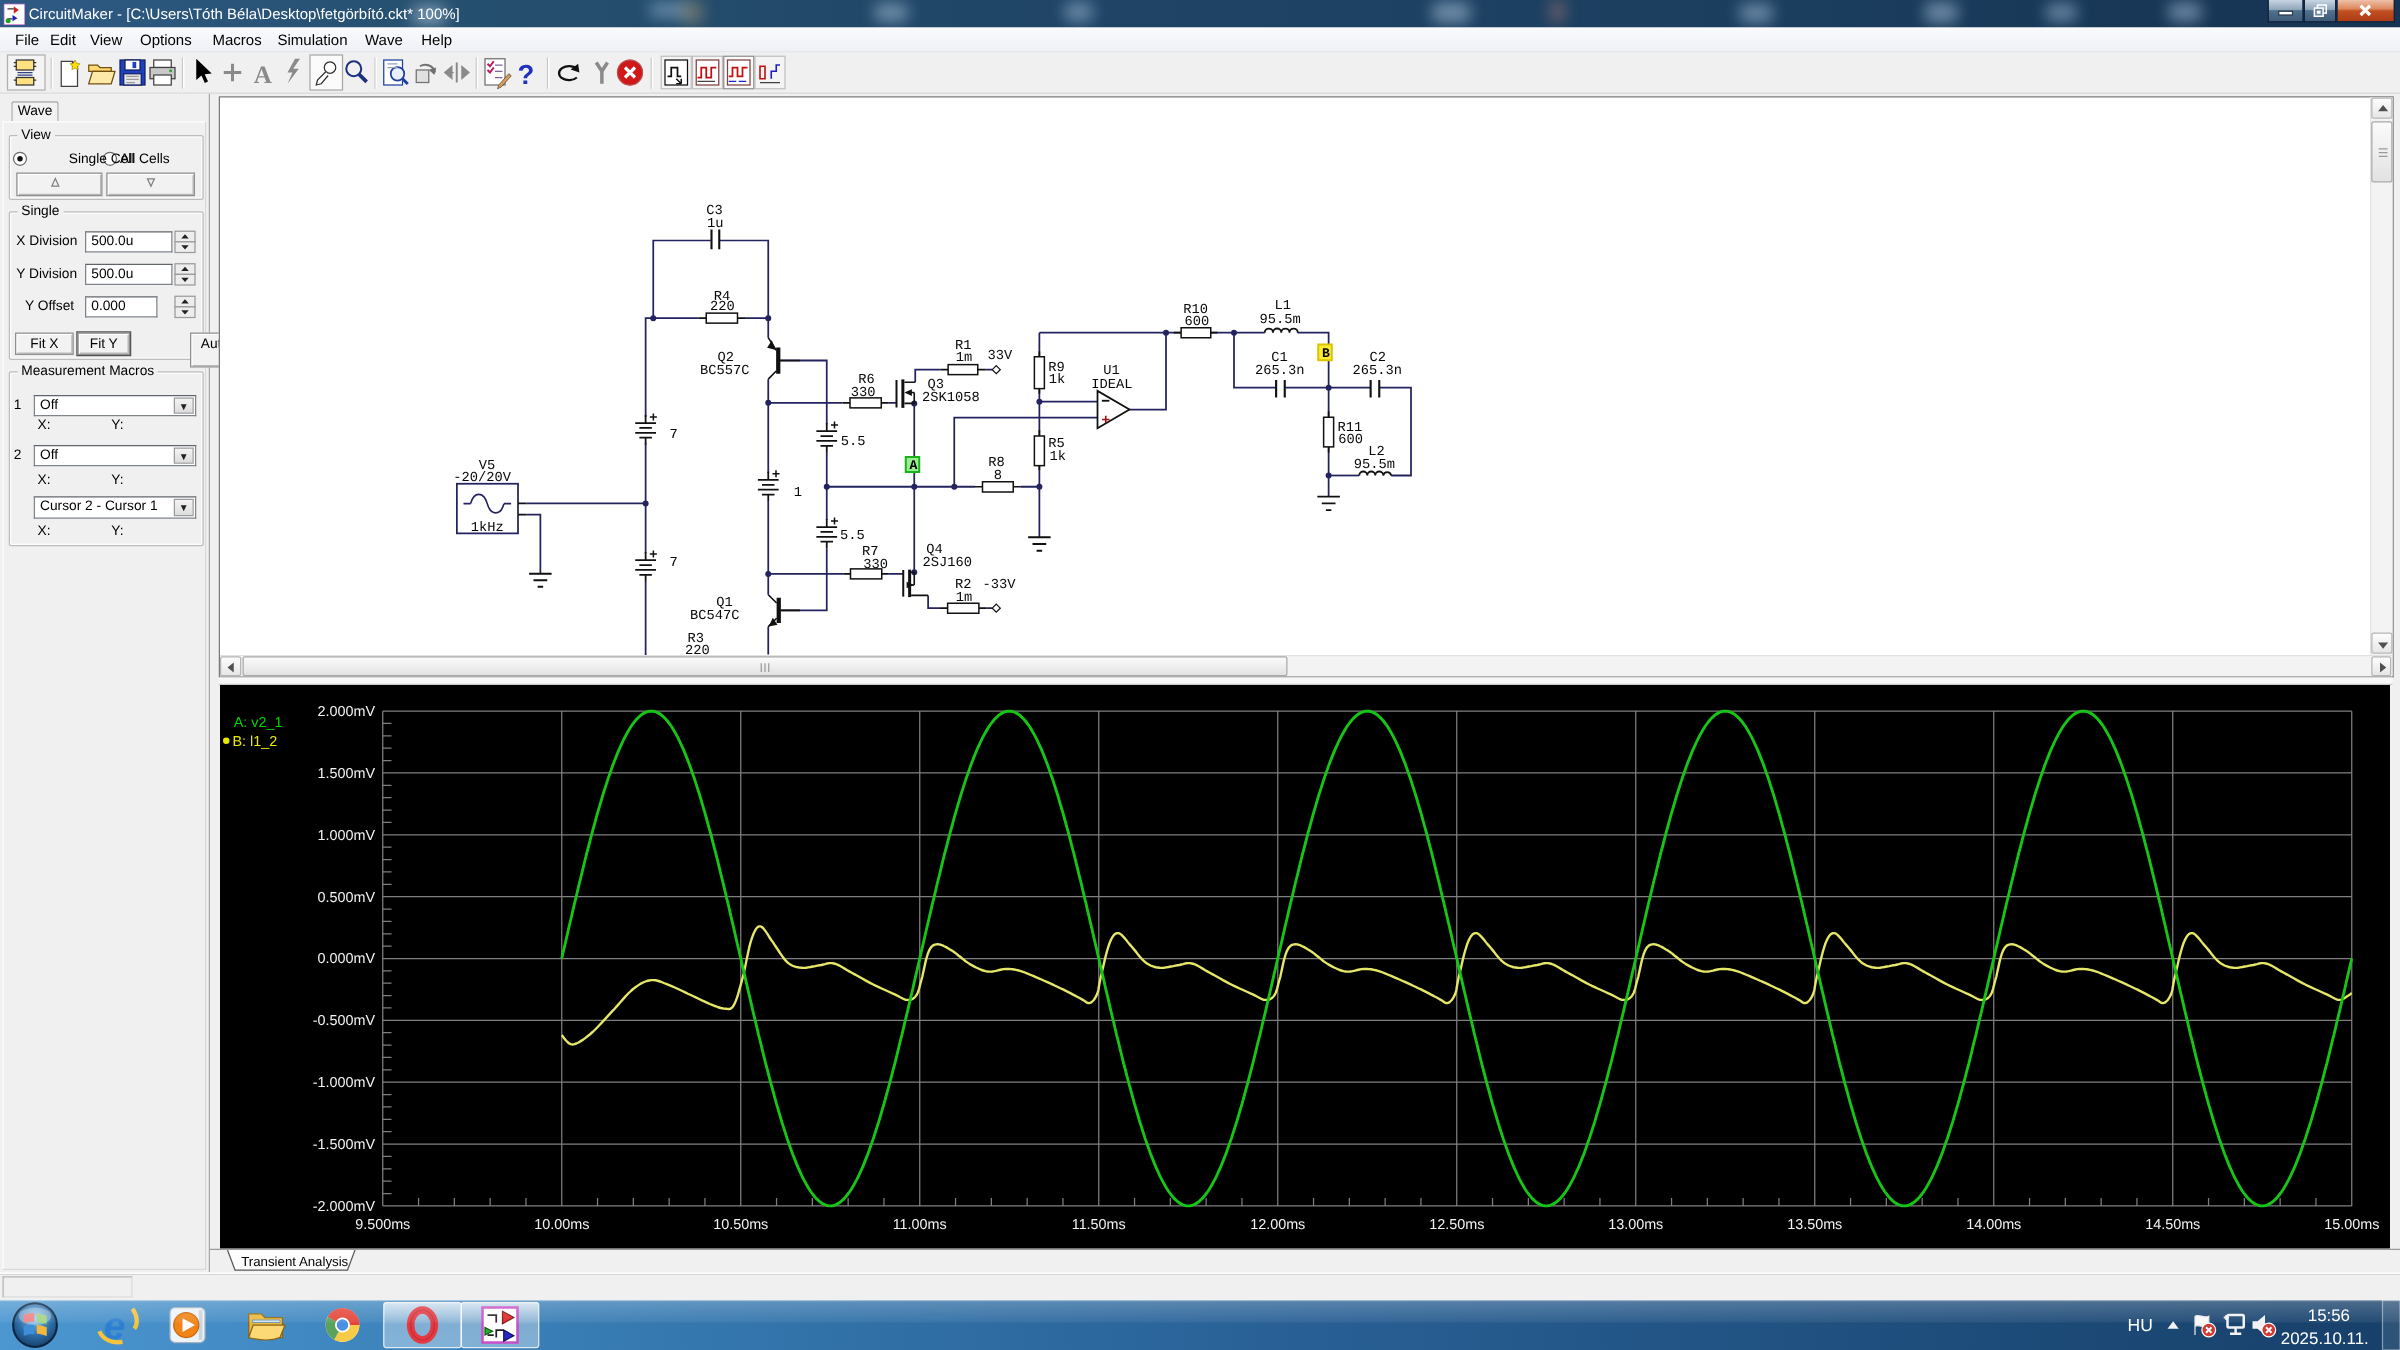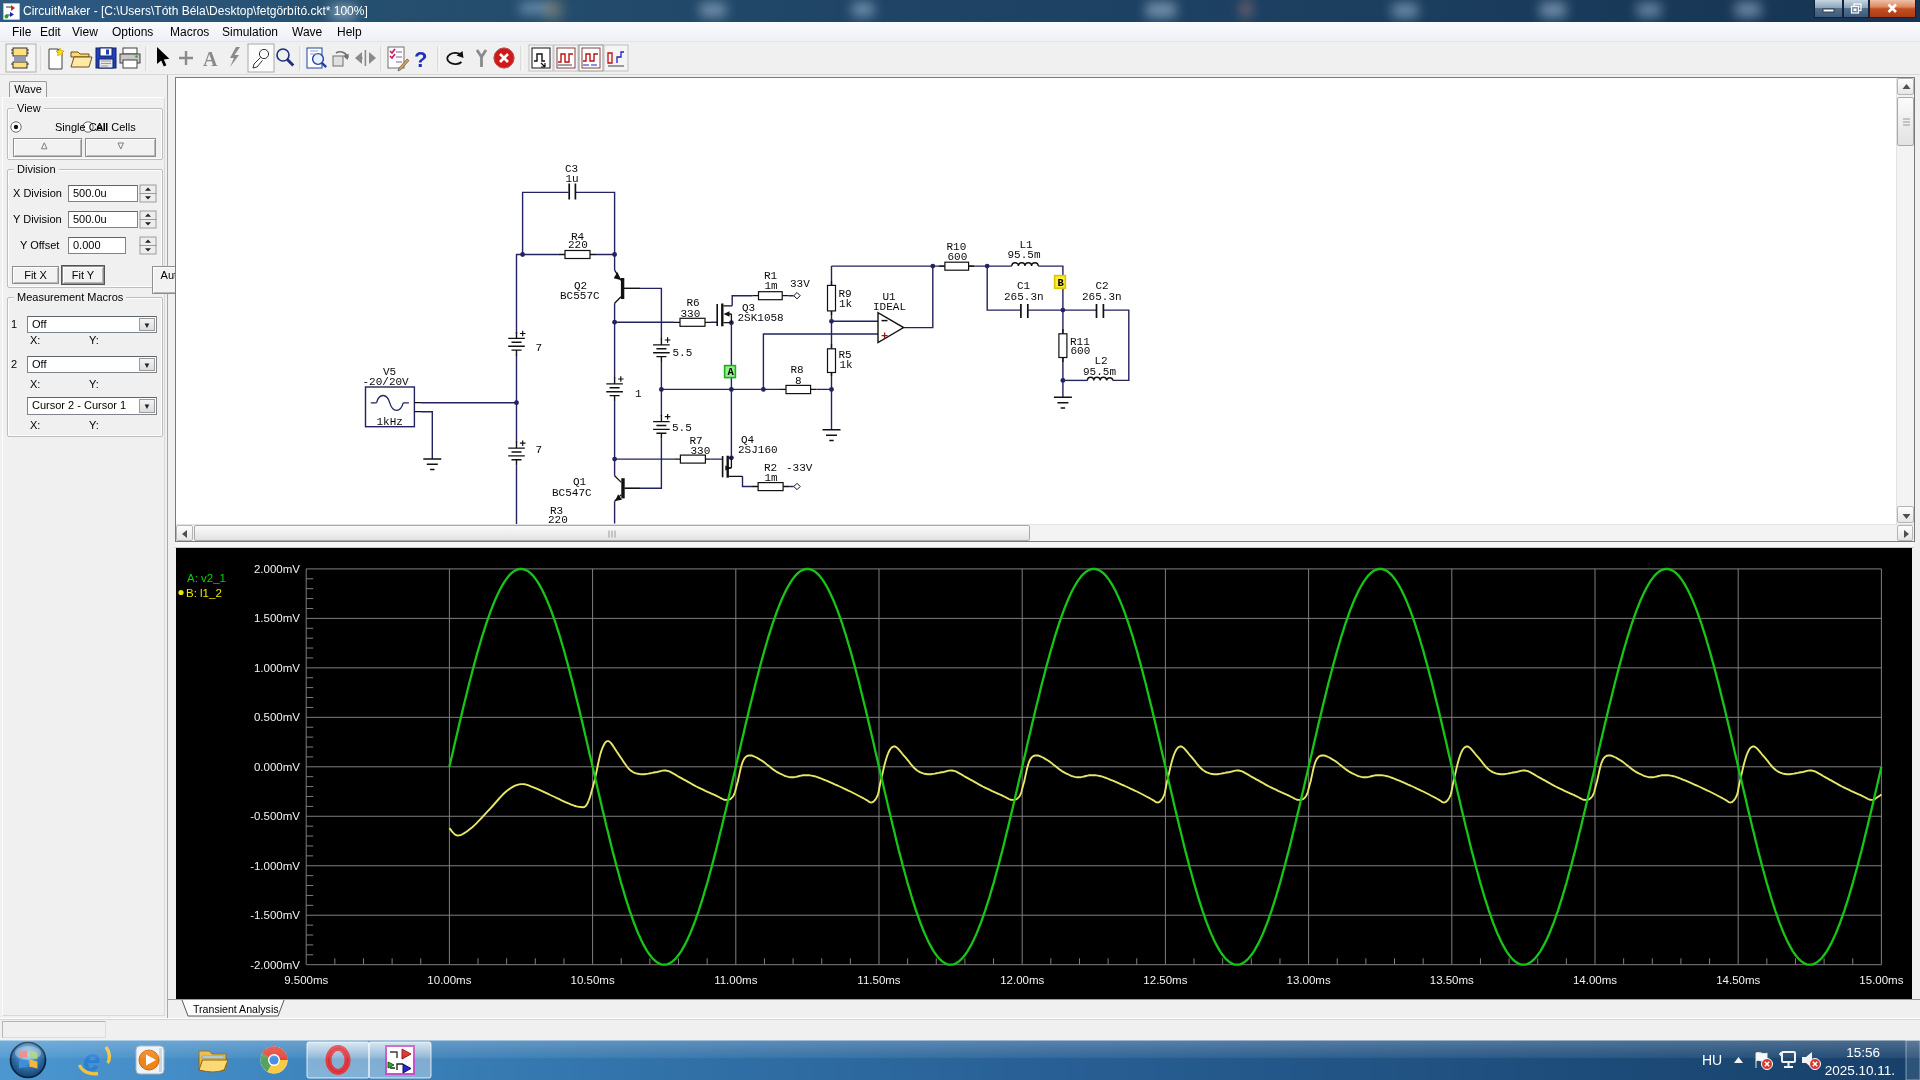--- a/index.html
+++ b/index.html
@@ -230,21 +230,21 @@
  <div class="xy" style="left:27px;top:46px;margin-left:28px;">Single Cell</div>
  <div class="xy" style="left:96px;top:46px;text-align:right;">All Cells</div>
  <div class="btn3" style="left:13px;top:63px;width:69px;height:19px;"></div>
  <div class="btn3" style="left:85px;top:63px;width:71px;height:19px;"></div>
  <svg style="position:absolute;left:0;top:0" width="168" height="92">
   <path d="M47 77 l-5.5 0 2.75-6 z" fill="none" stroke="#808080" transform="translate(0,-3.2)"></path>
   <path d="M118 68 l5.5 0 -2.75 6 z" fill="none" stroke="#808080" transform="translate(0,0)"></path>
  </svg>
 
  <div class="grp" style="top:94px;height:119px;">
-      <div class="grplbl">Division</div>
+      <div class="grplbl">Single</div>
     </div>
  <div class="xy" style="left:13px;top:112px;">X Division</div>
  <div class="fld" style="left:68px;top:110px;width:70px;height:17px;">500.0u</div>
  <div class="xy" style="left:13px;top:138px;">Y Division</div>
  <div class="fld" style="left:68px;top:136px;width:70px;height:17px;">500.0u</div>
  <div class="xy" style="left:20px;top:164px;">Y Offset</div>
  <div class="fld" style="left:68px;top:162px;width:58px;height:17px;">0.000</div>
  <svg style="position:absolute;left:139px;top:109px" width="20" height="72">
   <g>
    <rect x="1" y="1" width="16" height="8.5" fill="#ededed" stroke="#9b9b9b"></rect>

